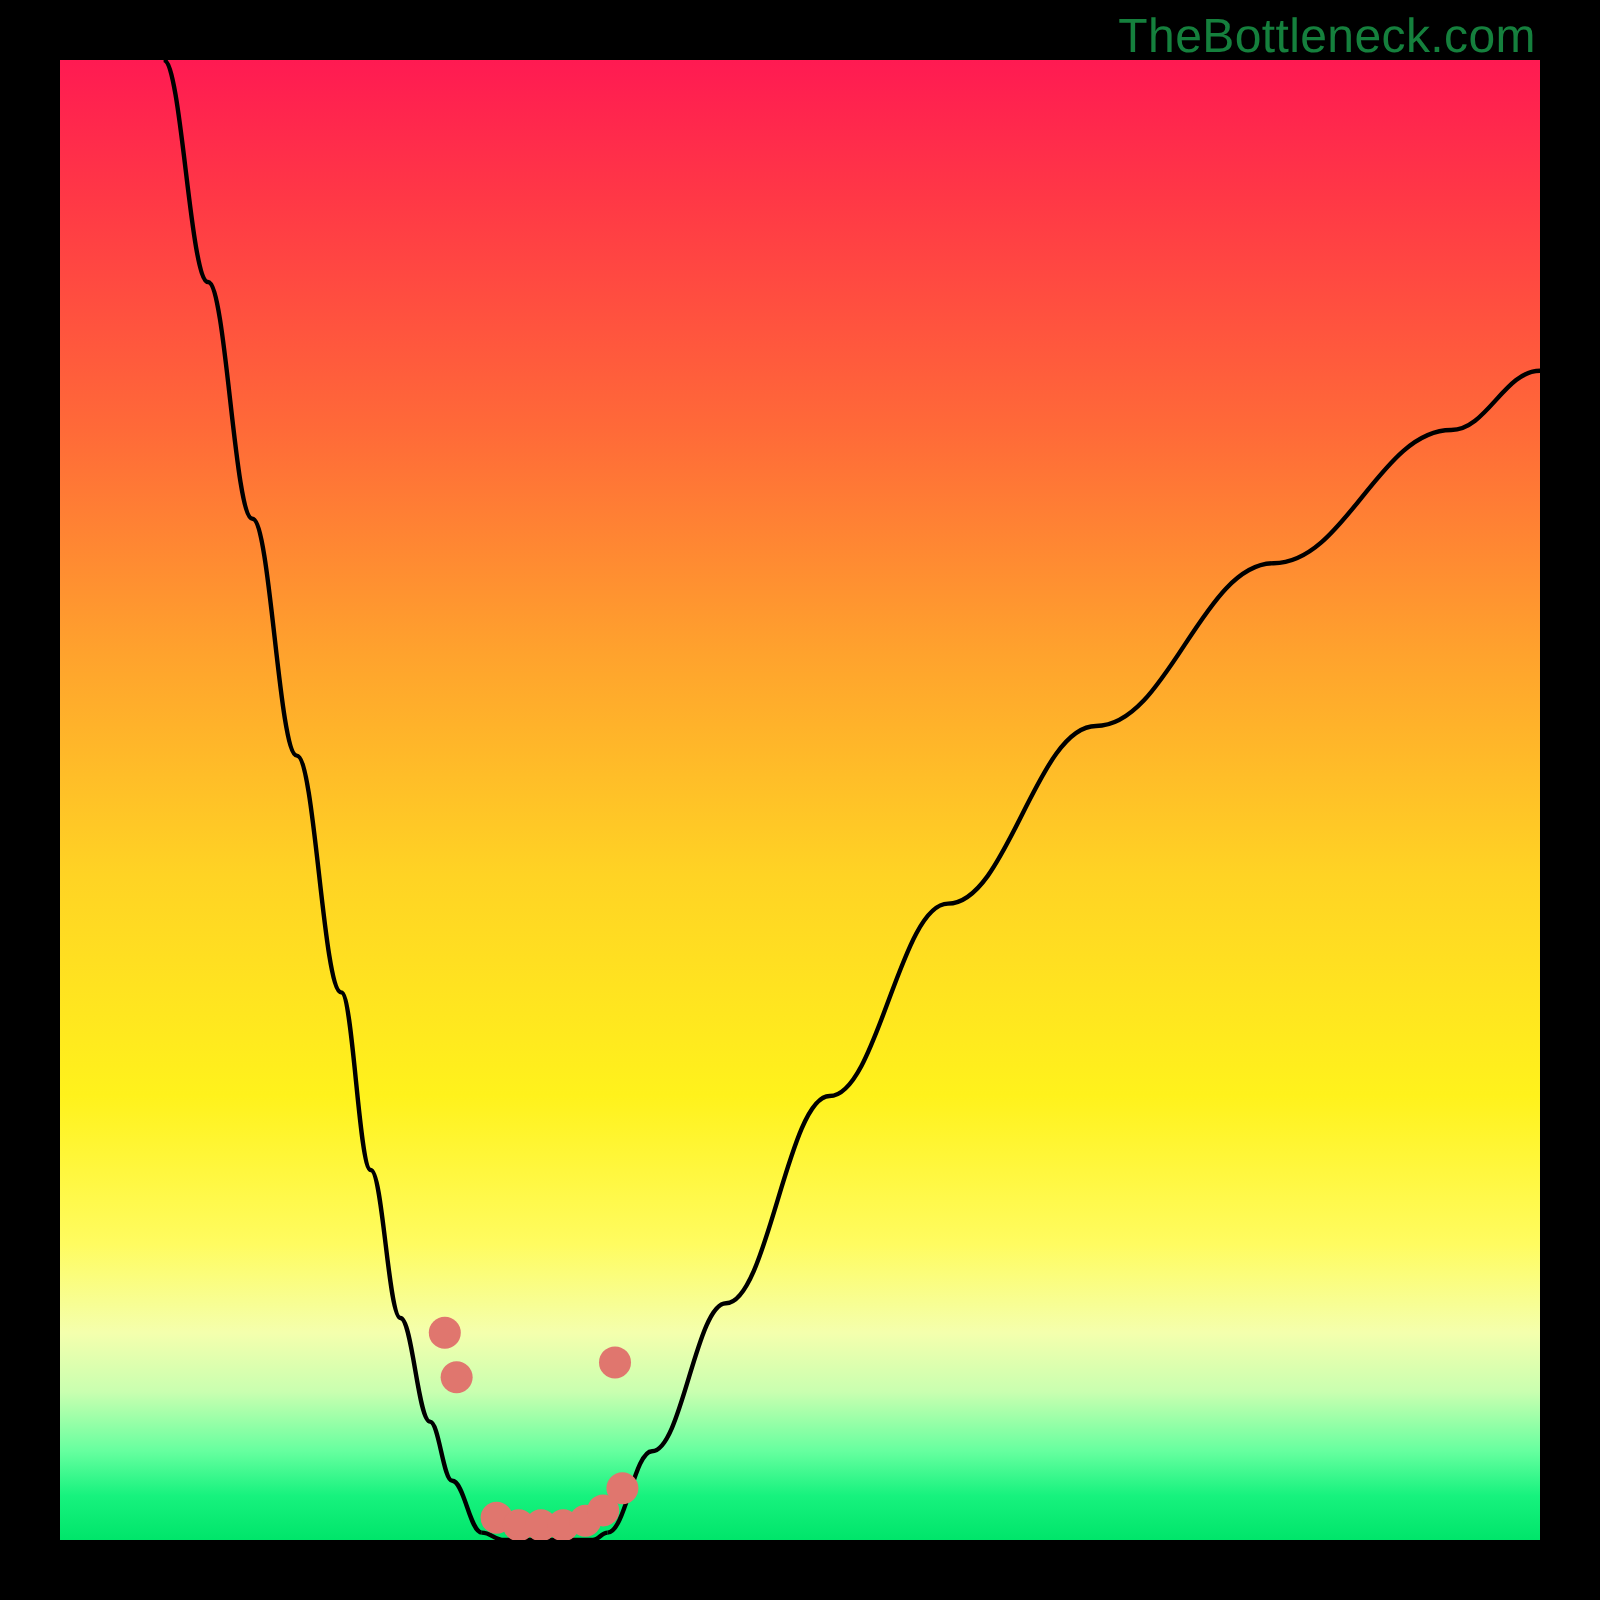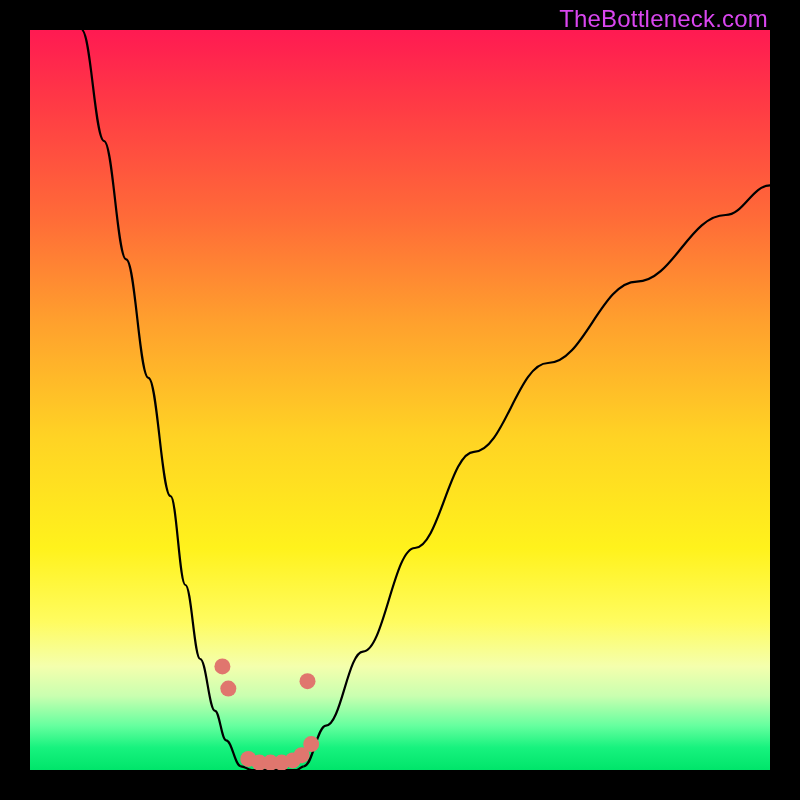--- a/index.html
+++ b/index.html
@@ -38,21 +38,21 @@
       #17f27e 97%,
       #00e56a 100%
     );
   }
   .watermark {
     position: absolute;
     top: 5px;
     right: 32px;
     font-size: 24px;
     font-weight: 500;
-    color: #d946ef;
+    color: #15803d;
     letter-spacing: 0.2px;
   }
   svg.curves {
     position: absolute;
     left: 0;
     top: 0;
     width: 740px;
     height: 740px;
   }
   .curve {

